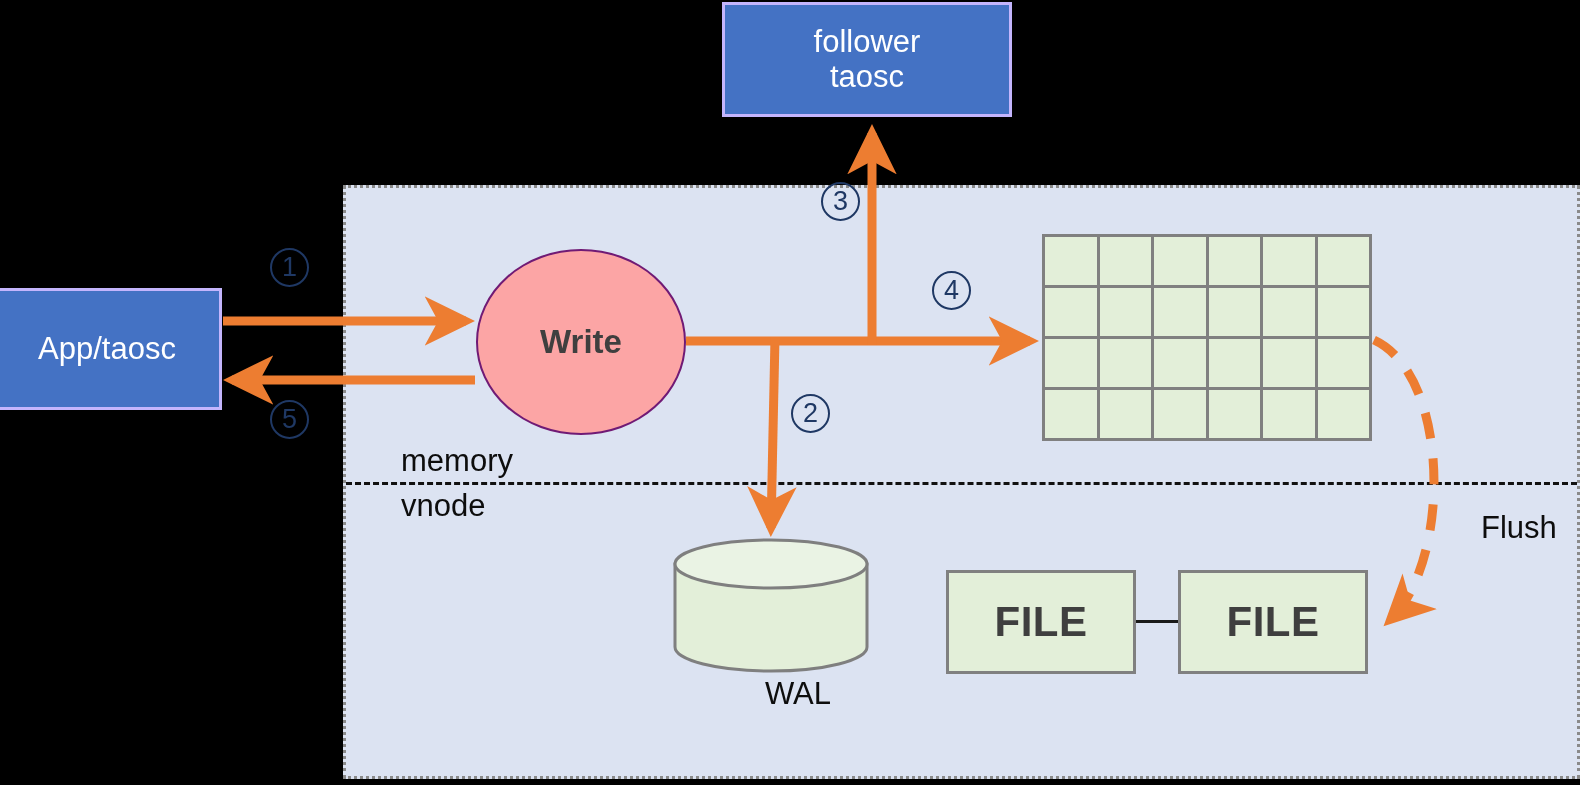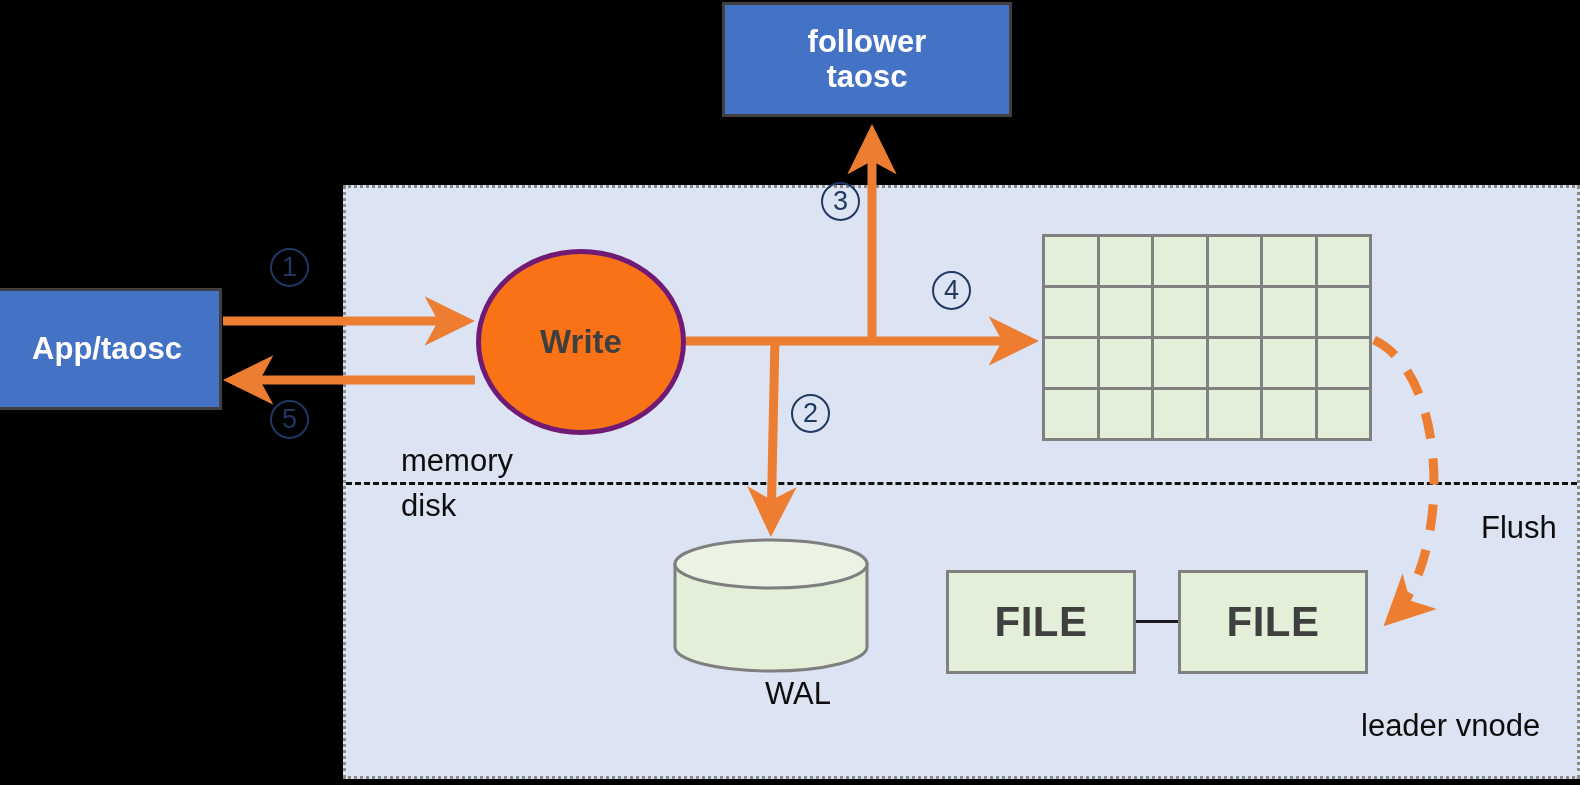--- a/index.html
+++ b/index.html
@@ -24,24 +24,24 @@
     width: 1237px;
     height: 594px;
     background: #dce3f2;
     border: 3px dotted #8a8a8a;
     box-sizing: border-box;
   }
 
   
   .blue-box {
     background: #4472c4;
-    border: 3px solid #404040;
+    border: 3px solid #c4b5fd;
     box-sizing: border-box;
     color: #ffffff;
-    font-weight: bold;
+    font-weight: normal;
     display: flex;
     align-items: center;
     justify-content: center;
     text-align: center;
     line-height: 1.12;
   }
   #app-taosc {
     left: -8px;
     top: 288px;
     width: 230px;
@@ -56,22 +56,22 @@
     font-size: 31px;
   }
 
   
   #write-node {
     left: 476px;
     top: 249px;
     width: 210px;
     height: 186px;
     border-radius: 50%;
-    background: #f97316;
-    border: 5px solid #701a75;
+    background: #fca5a5;
+    border: 2px solid #701a75;
     box-sizing: border-box;
     display: flex;
     align-items: center;
     justify-content: center;
     color: #3f3f3f;
     font-size: 33px;
     font-weight: bold;
   }
 
   
@@ -247,18 +247,17 @@
     <path d="M1374,340 C1450,375 1452,560 1390,620" fill="none" stroke="#ed7d31" stroke-width="9" stroke-dasharray="26 20" marker-end="url(#ah)"></path>
   </svg>
 
   <div class="abs step-circle" id="step-1">1</div>
   <div class="abs step-circle" id="step-5">5</div>
   <div class="abs step-circle" id="step-3">3</div>
   <div class="abs step-circle" id="step-2">2</div>
   <div class="abs step-circle" id="step-4">4</div>
 
   <div class="abs plain-label" id="memory-label">memory</div>
-  <div class="abs plain-label" id="disk-label">disk</div>
+  <div class="abs plain-label" id="disk-label">vnode</div>
   <div class="abs plain-label" id="wal-label">WAL</div>
   <div class="abs plain-label" id="flush-label">Flush</div>
-  <div class="abs plain-label" id="leader-label">leader vnode</div>
 
 </div>
 
 </body></html>

